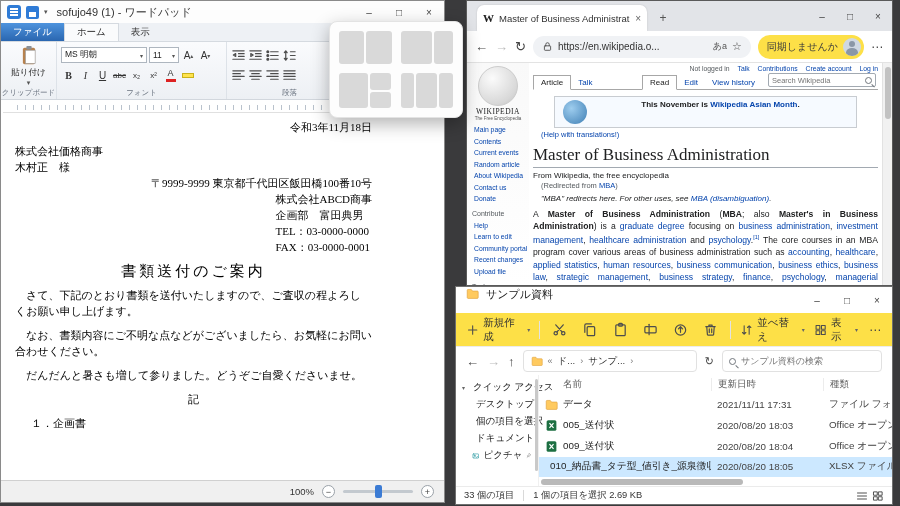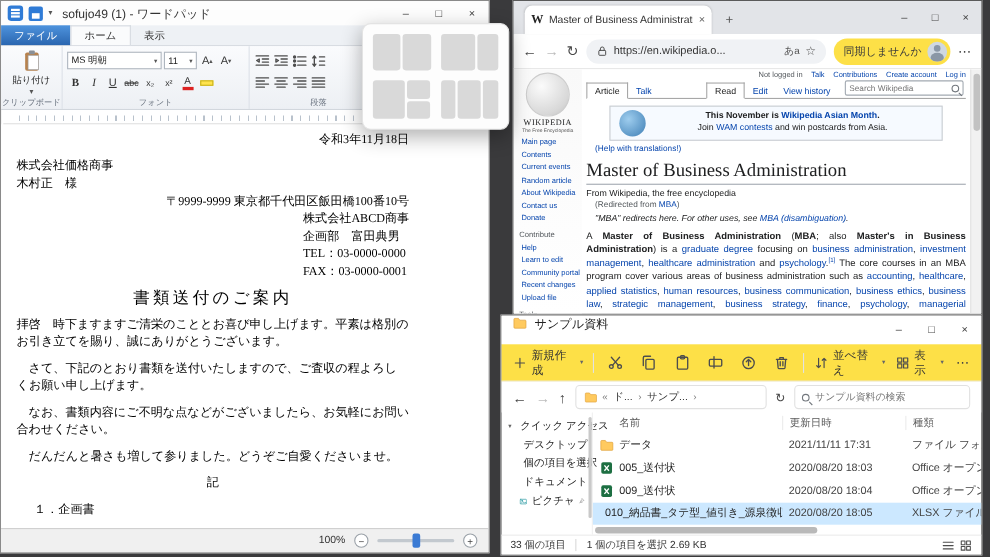--- a/index.html
+++ b/index.html
@@ -295,21 +295,20 @@
     <div class="dr">〒9999-9999 東京都千代田区飯田橋100番10号</div>
     <div class="sender-block">
       <div class="sender-inner">
         <div>株式会社ABCD商事</div>
         <div>企画部　富田典男</div>
         <div>TEL：03-0000-0000</div>
         <div>FAX：03-0000-0001</div>
       </div>
     </div>
     <div class="dc doc-subject">書類送付のご案内</div>
-    <div class="doc-p">拝啓　時下ますますご清栄のこととお喜び申し上げます。平素は格別のお引き立てを賜り、誠にありがとうございます。</div>
     <div class="doc-p">　さて、下記のとおり書類を送付いたしますので、ご査収の程よろしくお願い申し上げます。</div>
     <div class="doc-p">　なお、書類内容にご不明な点などがございましたら、お気軽にお問い合わせください。</div>
     <div class="doc-p">　だんだんと暑さも増して参りました。どうぞご自愛くださいませ。</div>
     <div class="dc doc-p">記</div>
     <div class="doc-item">１．企画書</div>
 
   </div>
   <div class="wp-status">
     <span>100%</span>
     <span class="zoombtn">−</span>
@@ -417,21 +416,20 @@
         <span class="wtab">View history</span>
         <span class="wsearch">
           <input placeholder="Search Wikipedia" style="">
           <span class="mag"></span>
         </span>
       </div>
       <div class="banner">
         <span class="banner-img"></span>
         <span class="banner-text">
           <div class="l1"><span>This November is </span><span class="wlink">Wikipedia Asian Month</span><span>.</span></div>
-          <div><span>Join </span><span class="wlink">WAM contests</span><span> and win postcards from Asia.</span></div>
         </span>
       </div>
       <div class="help-link">(Help with translations!)</div>
       <h1 class="wiki-h1">Master of Business Administration</h1>
       <div class="wiki-sub">From Wikipedia, the free encyclopedia</div>
       <div class="redirect"><span>(Redirected from </span><span class="wlink">MBA</span><span>)</span></div>
       <div class="hatnote"><span>"MBA" redirects here. For other uses, see </span><span class="wlink">MBA (disambiguation)</span><span>.</span></div>
       <p class="wp"><span>A </span><span class="wb">Master of Business Administration</span><span> (</span><span class="wb">MBA</span><span>; also </span><span class="wb">Master's in Business Administration</span><span>) is a </span><span class="wlink">graduate degree</span><span> focusing on </span><span class="wlink">business administration</span><span>, </span><span class="wlink">investment management</span><span>, </span><span class="wlink">healthcare administration</span><span> and </span><span class="wlink">psychology</span><span>.</span><sup class="wlink">[1]</sup><span> The core courses in an MBA program cover various areas of business administration such as </span><span class="wlink">accounting</span><span>, </span><span class="wlink">healthcare</span><span>, </span><span class="wlink">applied statistics</span><span>, </span><span class="wlink">human resources</span><span>, </span><span class="wlink">business communication</span><span>, </span><span class="wlink">business ethics</span><span>, </span><span class="wlink">business law</span><span>, </span><span class="wlink">strategic management</span><span>, </span><span class="wlink">business strategy</span><span>, </span><span class="wlink">finance</span><span>, </span><span class="wlink">psychology</span><span>, </span><span class="wlink">managerial economics</span><span>, </span><span class="wlink">management</span><span>, </span><span class="wlink">entrepreneurship</span><span>, </span><span class="wlink">marketing</span><span>, </span><span class="wlink">supply-chain management</span><span>, and </span></p>
 
     </div>

